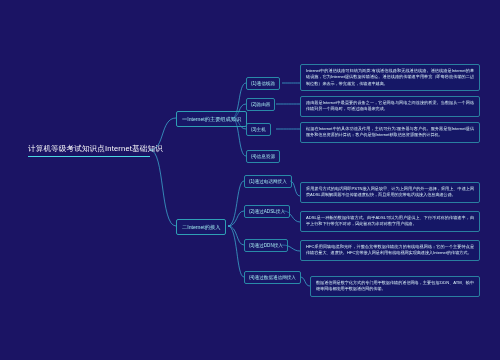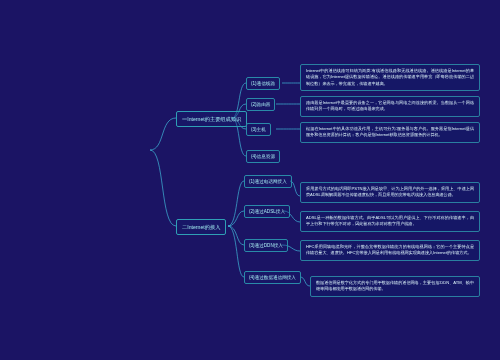--- a/index.html
+++ b/index.html
@@ -81,20 +81,21 @@
       <path d="M276,104 C288,104 290,104 300,104"></path>
       <path d="M276,129 C288,129 290,129 300,129"></path>
 
       <path d="M290,181 C296,181 294,196 300,196"></path>
       <path d="M284,211 C292,211 292,222 300,222"></path>
       <path d="M282,245 C292,245 292,251 300,251"></path>
       <path d="M300,277 C306,277 304,286 310,286"></path>
     </g>
   </svg>
 
+  <div class="node root" style="left:28px;top:143px;width:122px;">计算机等级考试知识点Internet基础知识</div>
 
   <div class="node branch" style="left:176px;top:111px;">一Internet的主要组成知识</div>
 
   <div class="node sub" style="left:246px;top:77px;">(1)通信线路</div>
   <div class="node sub" style="left:246px;top:98px;">(2)路由器</div>
   <div class="node sub" style="left:246px;top:123px;">(3)主机</div>
   <div class="node sub" style="left:246px;top:150px;">(4)信息资源</div>
 
   <div class="node leaf" style="left:300px;top:64px;width:180px;">Internet中的通信线路可归纳为两类∶有线通信线路和无线通信线路。通信线路是Internet的基础设施，它为Internet提供数据传输通道。通信线路的传输速率用带宽（即每秒能传输的二进制位数）来表示，带宽越宽，传输速率越高。</div>
   <div class="node leaf" style="left:300px;top:96px;width:180px;">路由器是Internet中最重要的设备之一，它是网络与网络之间连接的桥梁。当数据从一个网络传输到另一个网络时，可通过路由器来完成。</div>

